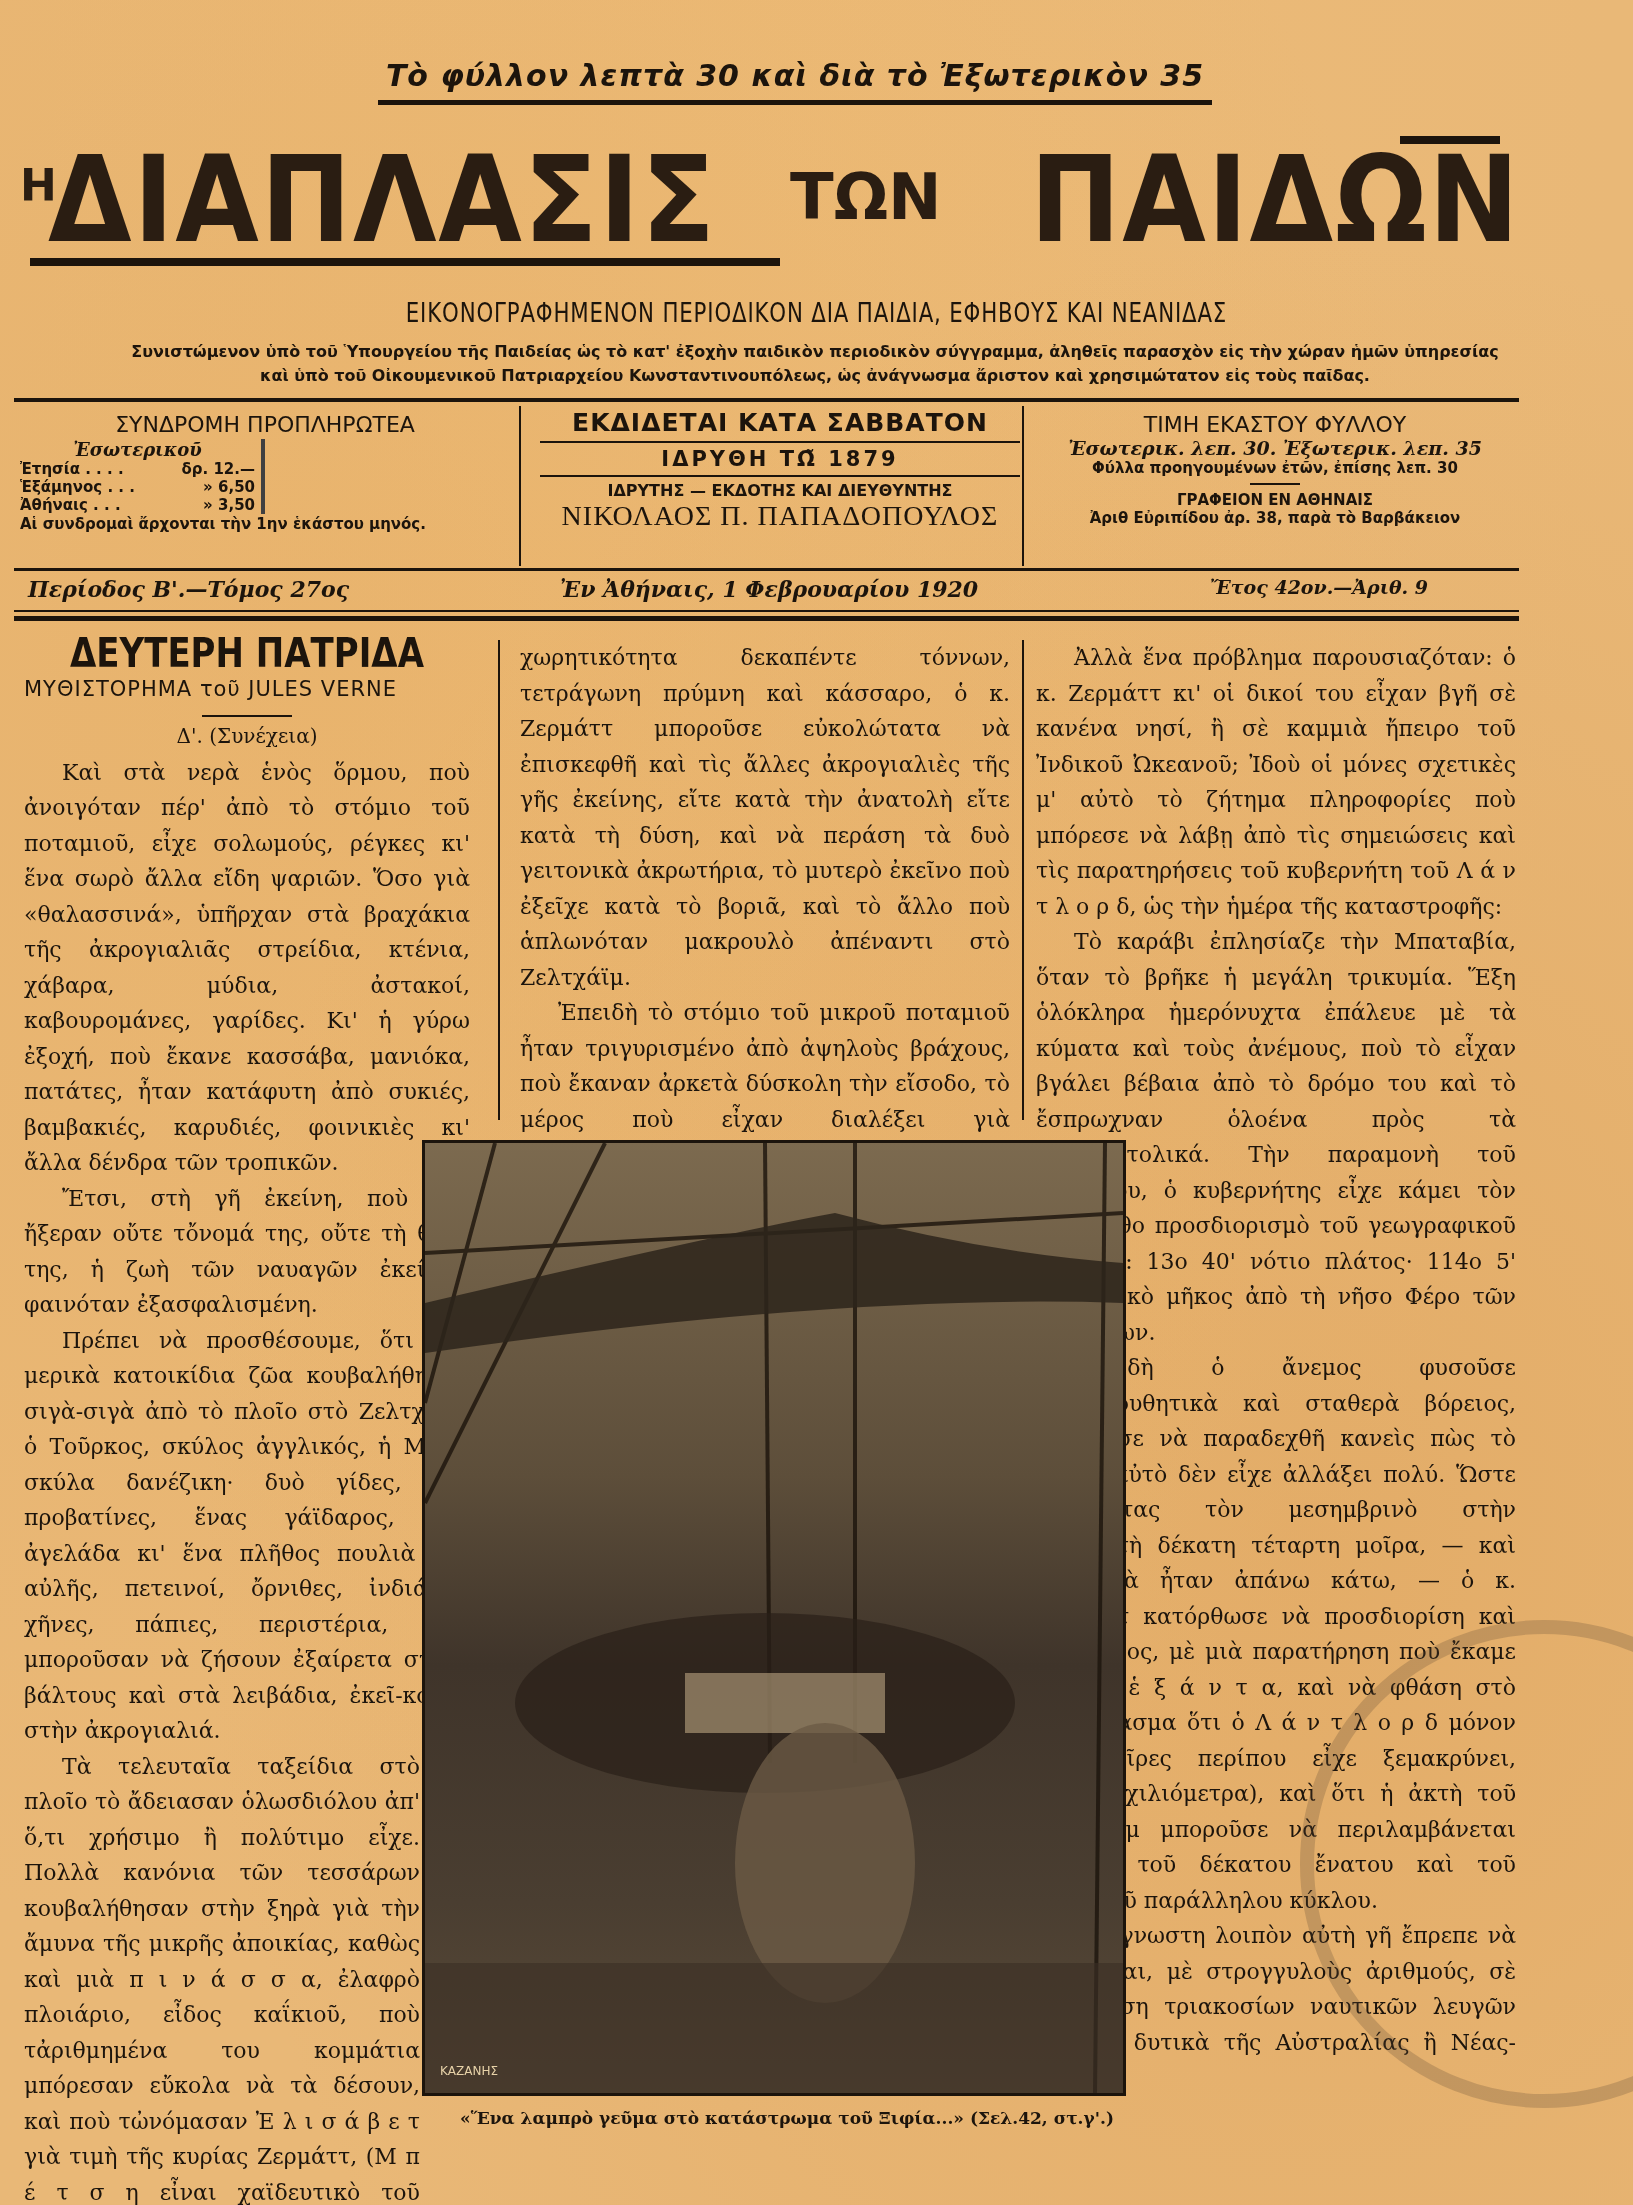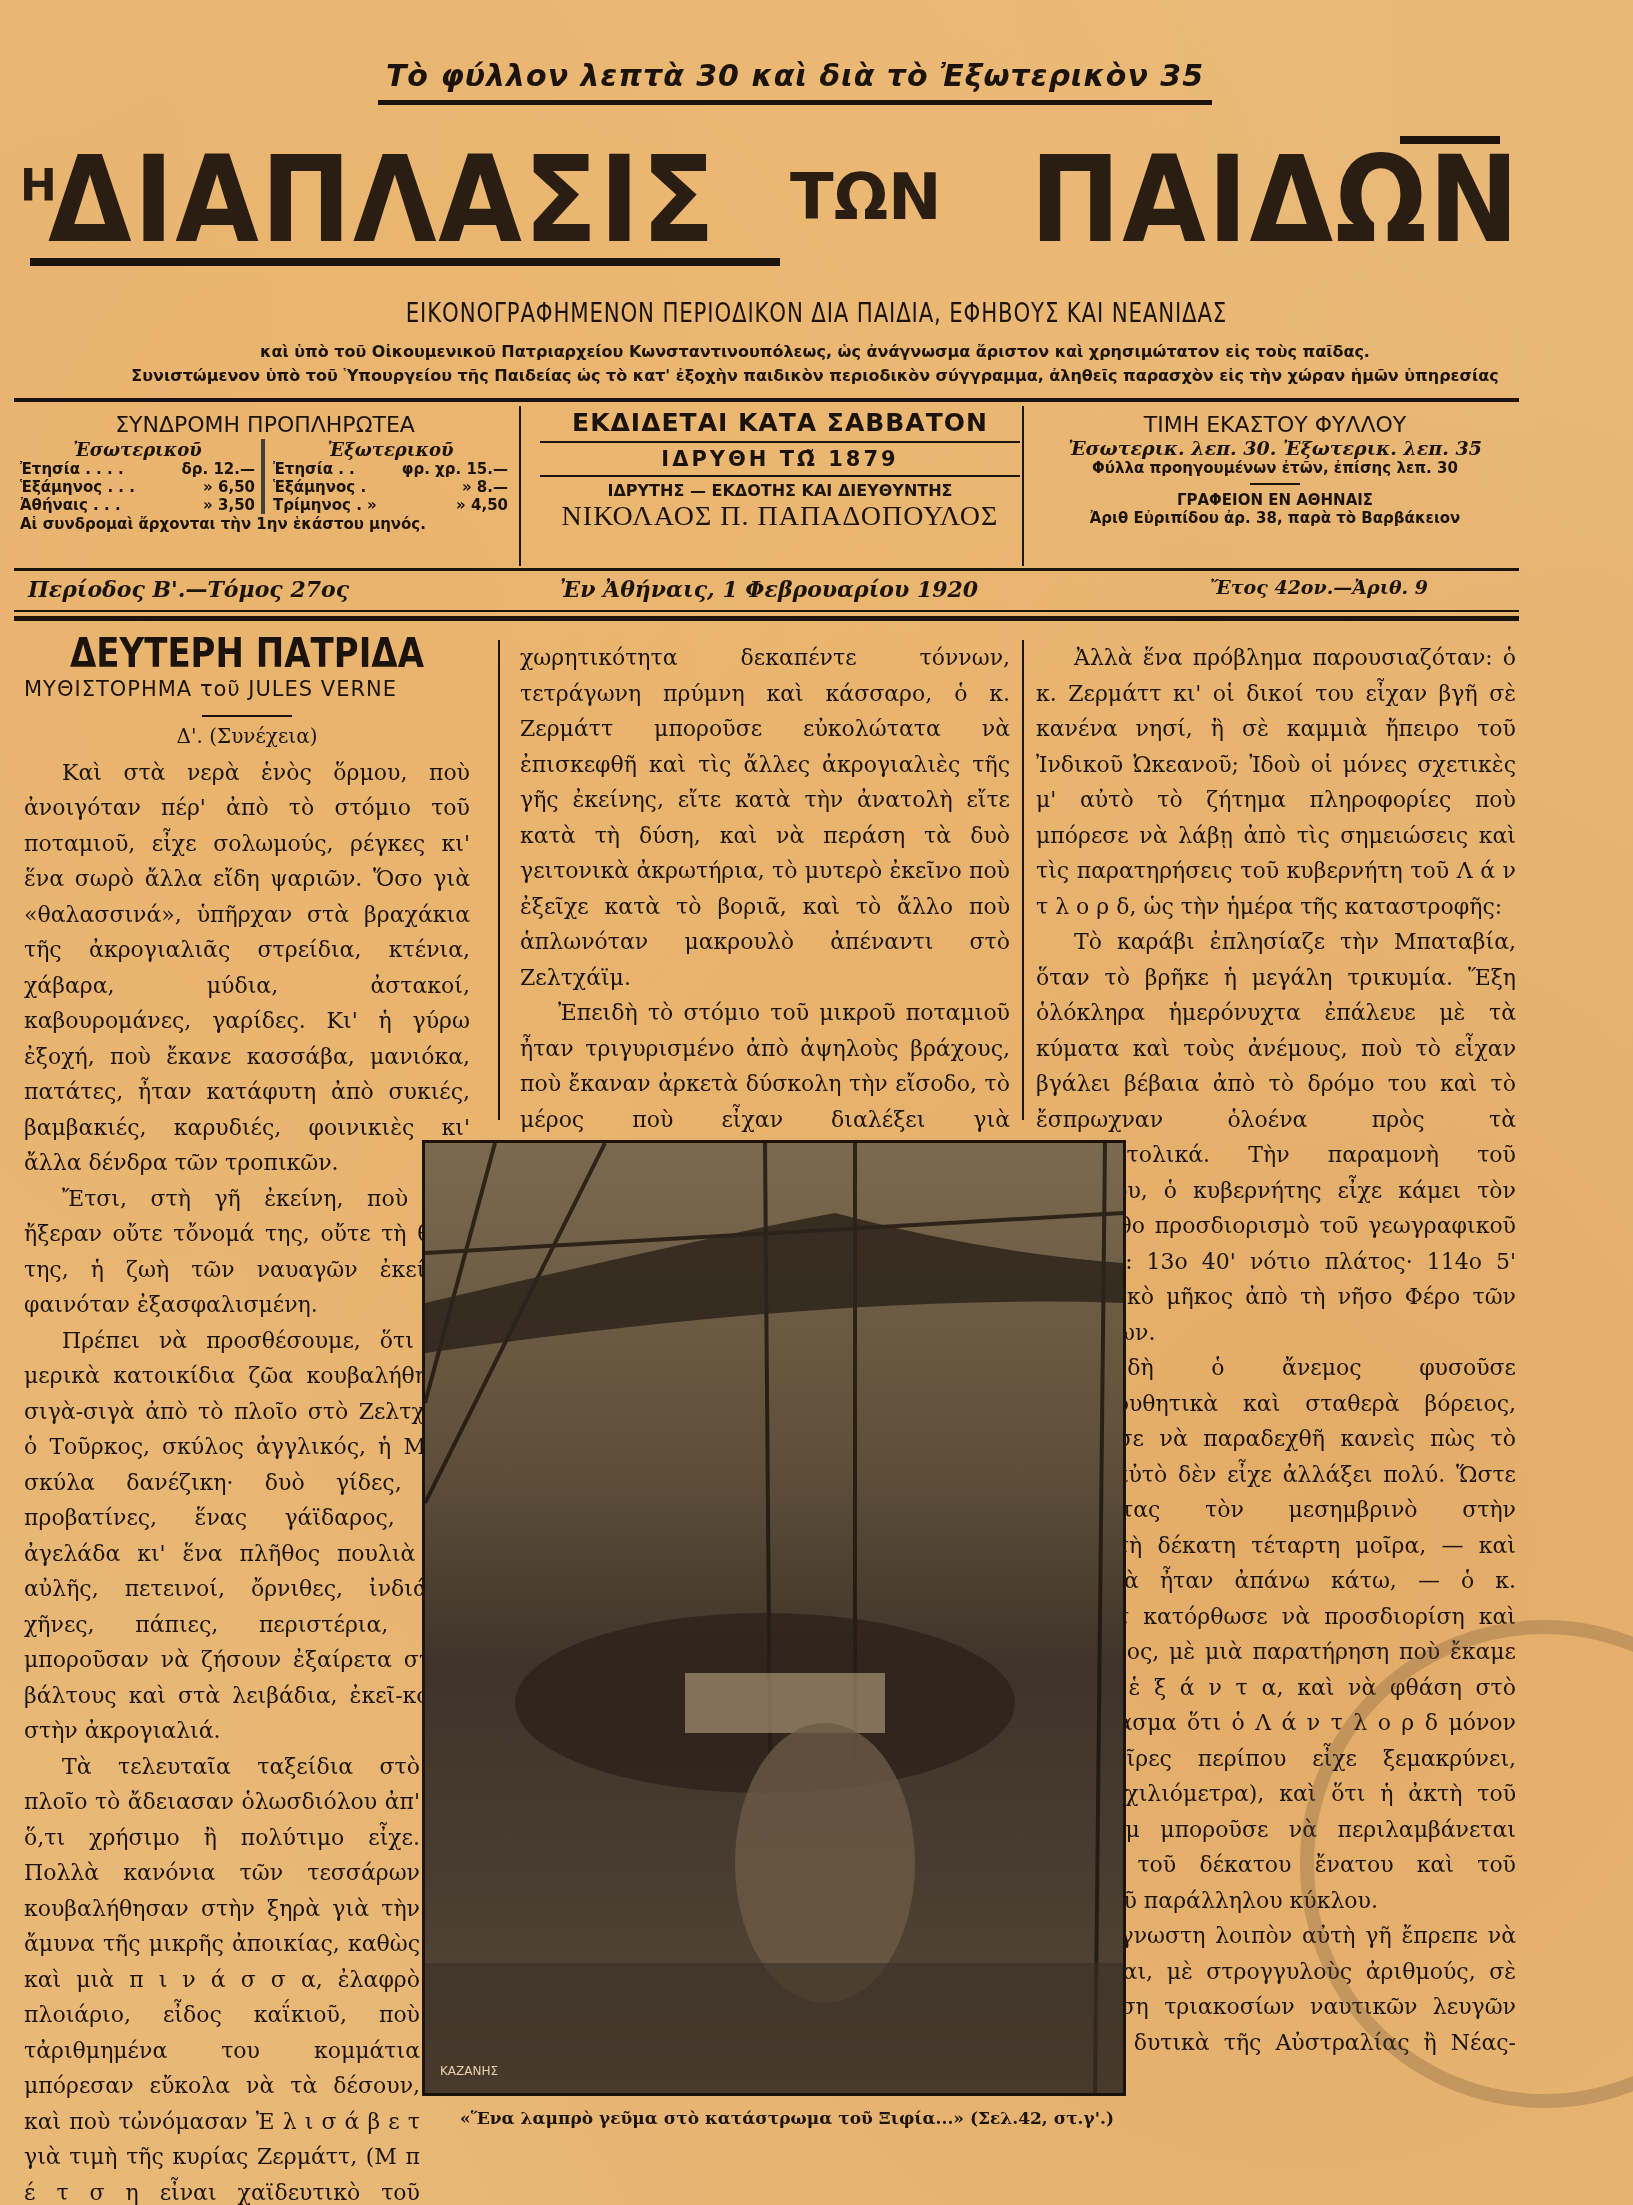--- a/index.html
+++ b/index.html
@@ -60,56 +60,41 @@
   <div id="mast-article" class="mast-h">Η</div>
   <div id="mast-main" class="mast-h">ΔΙΑΠΛΑΣΙΣ</div>
   <div id="mast-ton" class="mast-h">ΤΩΝ</div>
   <div id="mast-paidon" class="mast-h">ΠΑΙΔΩΝ</div>
   <div class="rule" style="left:10px;top:128px;width:750px;height:8px;"></div>
   <div class="rule" style="left:1380px;top:6px;width:100px;height:8px;"></div>
 </div>
 
 <div id="subtitle" class="abs center">ΕΙΚΟΝΟΓΡΑΦΗΜΕΝΟΝ ΠΕΡΙΟΔΙΚΟΝ ΔΙΑ ΠΑΙΔΙΑ, ΕΦΗΒΟΥΣ ΚΑΙ ΝΕΑΝΙΔΑΣ</div>
 <div id="endorsement" class="abs center">
+  <div>Συνιστώμενον ὑπὸ τοῦ Ὑπουργείου τῆς Παιδείας ὡς τὸ κατ' ἐξοχὴν παιδικὸν περιοδικὸν σύγγραμμα, ἀληθεῖς παρασχὸν εἰς τὴν χώραν ἡμῶν ὑπηρεσίας</div>
   <div>καὶ ὑπὸ τοῦ Οἰκουμενικοῦ Πατριαρχείου Κωνσταντινουπόλεως, ὡς ἀνάγνωσμα ἄριστον καὶ χρησιμώτατον εἰς τοὺς παῖδας.</div>
-  <div>Συνιστώμενον ὑπὸ τοῦ Ὑπουργείου τῆς Παιδείας ὡς τὸ κατ' ἐξοχὴν παιδικὸν περιοδικὸν σύγγραμμα, ἀληθεῖς παρασχὸν εἰς τὴν χώραν ἡμῶν ὑπηρεσίας</div>
 </div>
 <div class="rule" style="left:14px;top:398px;width:1505px;height:4px;"></div>
 
 <div class="abs" style="left:20px;top:412px;width:490px;">
   <div class="box-title">ΣΥΝΔΡΟΜΗ ΠΡΟΠΛΗΡΩΤΕΑ</div>
   <div style="display:flex;margin-top:2px;">
     <div style="width:235px;padding-right:6px;border-right:4px solid #404040;">
       <div class="center italic-b" style="font-size:18px;">Ἐσωτερικοῦ</div>
       <div class="sub-row small-bold">
           <span>Ἐτησία . . . .</span>
           <span>δρ. 12.—</span>
         </div>
       <div class="sub-row small-bold">
           <span>Ἑξάμηνος . . .</span>
           <span>» 6,50</span>
         </div>
       <div class="sub-row small-bold">
           <span>Ἀθήναις . . .</span>
           <span>» 3,50</span>
-        </div>
-    </div>
-    <div style="width:235px;padding-left:8px;">
-      <div class="center italic-b" style="font-size:18px;">Ἐξωτερικοῦ</div>
-      <div class="sub-row small-bold">
-          <span>Ἐτησία . .</span>
-          <span>φρ. χρ. 15.—</span>
-        </div>
-      <div class="sub-row small-bold">
-          <span>Ἑξάμηνος .</span>
-          <span>» 8.—</span>
-        </div>
-      <div class="sub-row small-bold">
-          <span>Τρίμηνος . »</span>
-          <span>» 4,50</span>
         </div>
     </div>
   </div>
   <div class="small-bold" style="margin-top:1px;">Αἱ συνδρομαὶ ἄρχονται τὴν 1ην ἑκάστου μηνός.</div>
 </div>
 <div class="rule" style="left:519px;top:406px;width:2px;height:160px;"></div>
 
 <div class="abs" style="left:540px;top:408px;width:480px;">
   <div class="center" style="font-family:'DejaVu Sans',sans-serif;font-weight:bold;font-size:25px;letter-spacing:1px;">ΕΚΔΙΔΕΤΑΙ ΚΑΤΑ ΣΑΒΒΑΤΟΝ</div>
   <div style="border-top:2px solid #1c140c;margin:4px 0;"></div>

